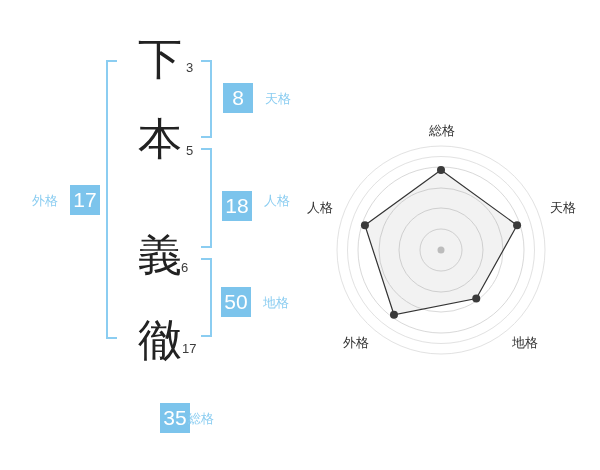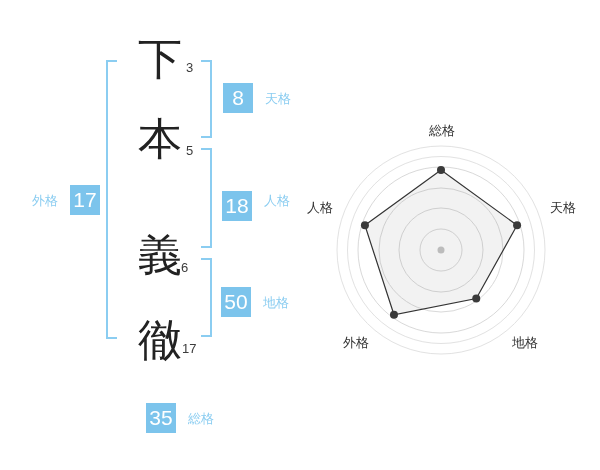--- a/index.html
+++ b/index.html
@@ -41,21 +41,21 @@
 
   <div class="badge" style="left:222px;top:191px">18</div>
   <div class="kaku-label" style="left:264px;top:193px">人格</div>
 
   <div class="badge" style="left:221px;top:287px">50</div>
   <div class="kaku-label" style="left:263px;top:295px">地格</div>
 
   <div class="kaku-label" style="left:32px;top:193px;width:26px;text-align:right">外格</div>
   <div class="badge" style="left:70px;top:185px">17</div>
 
-  <div class="badge" style="left:146px;top:403px">35</div>
+  <div class="badge" style="left:160px;top:403px">35</div>
   <div class="kaku-label" style="left:188px;top:411px">総格</div>
 
   <svg class="radar" width="300" height="270" viewBox="300 100 300 270">
       <circle cx="441" cy="250" r="21" fill="none" stroke="#d9d9d9" stroke-width="1"></circle>
       <circle cx="441" cy="250" r="42" fill="none" stroke="#d9d9d9" stroke-width="1"></circle>
       <circle cx="441" cy="250" r="62" fill="none" stroke="#d9d9d9" stroke-width="1"></circle>
       <circle cx="441" cy="250" r="83" fill="none" stroke="#d9d9d9" stroke-width="1"></circle>
       <circle cx="441" cy="250" r="93.5" fill="none" stroke="#e2e2e2" stroke-width="1"></circle>
       <circle cx="441" cy="250" r="104" fill="none" stroke="#e2e2e2" stroke-width="1"></circle>
       <polygon points="441,170 517.0845213036123,225.27864045000422 476.2671151375484,298.54101966249686 393.9771798166022,314.7213595499958 364.9154786963877,225.2786404500042" fill="rgba(130,130,130,0.10)" stroke="#333333" stroke-width="1.2"></polygon>

